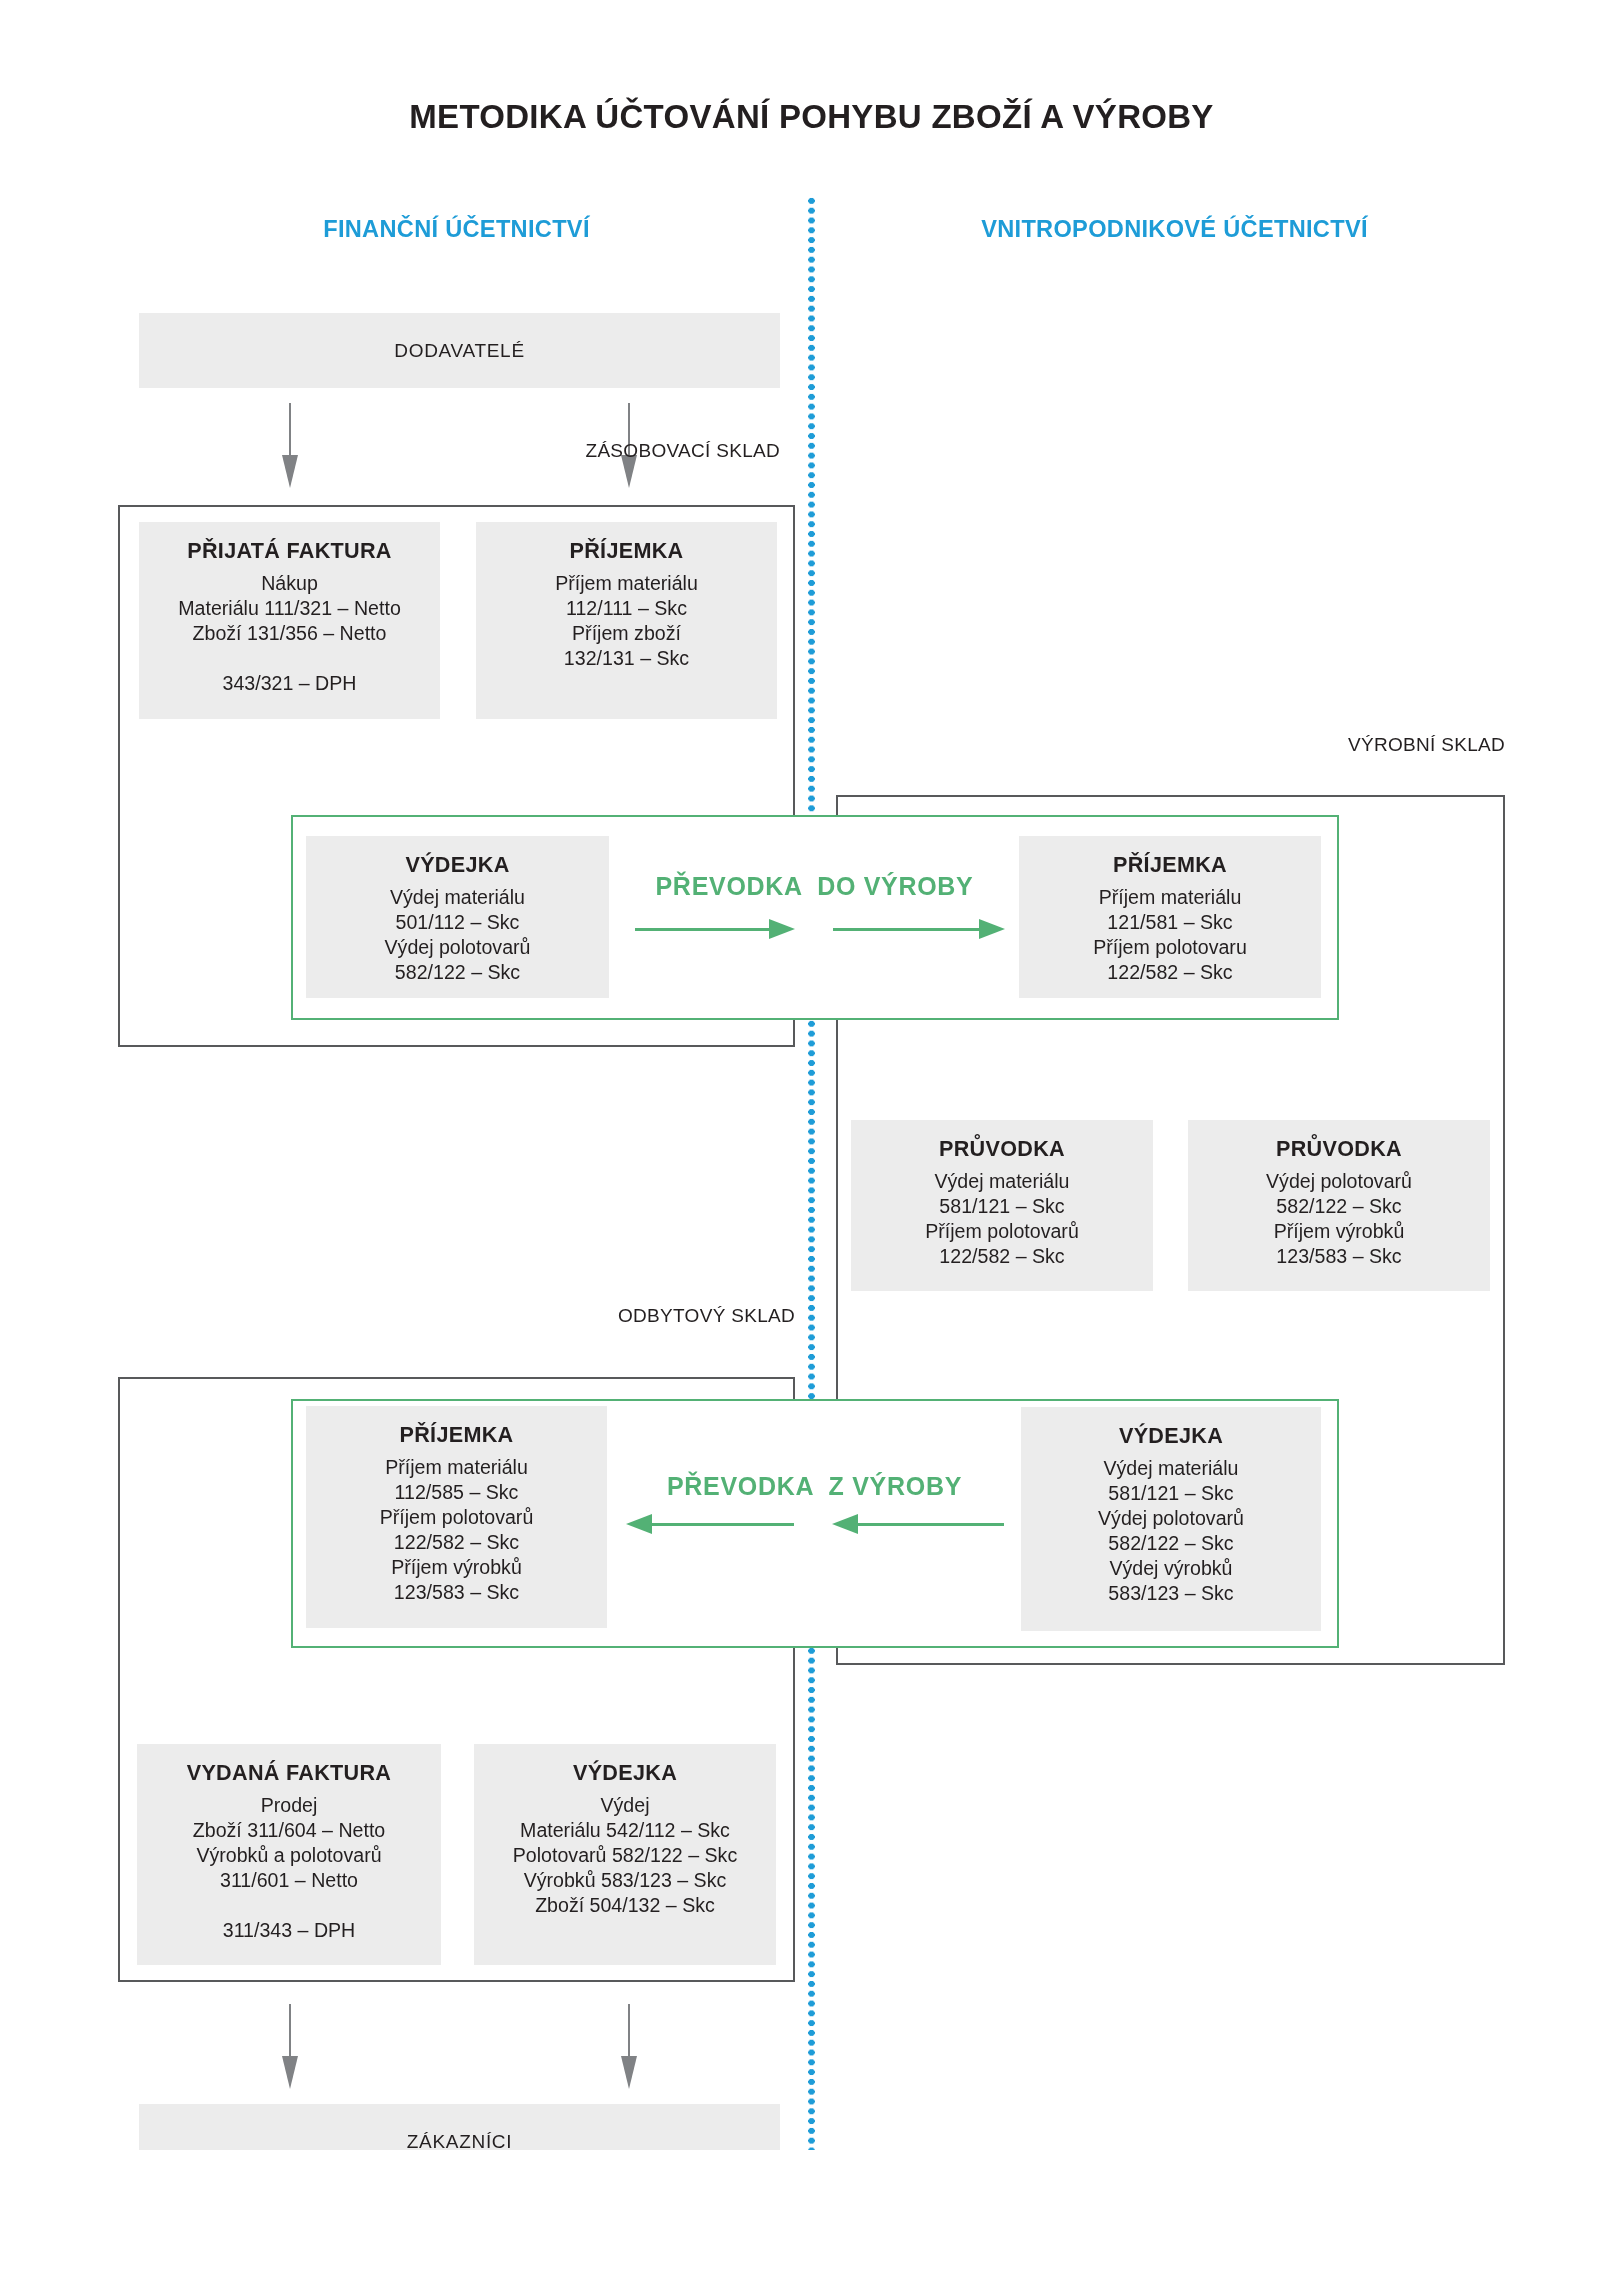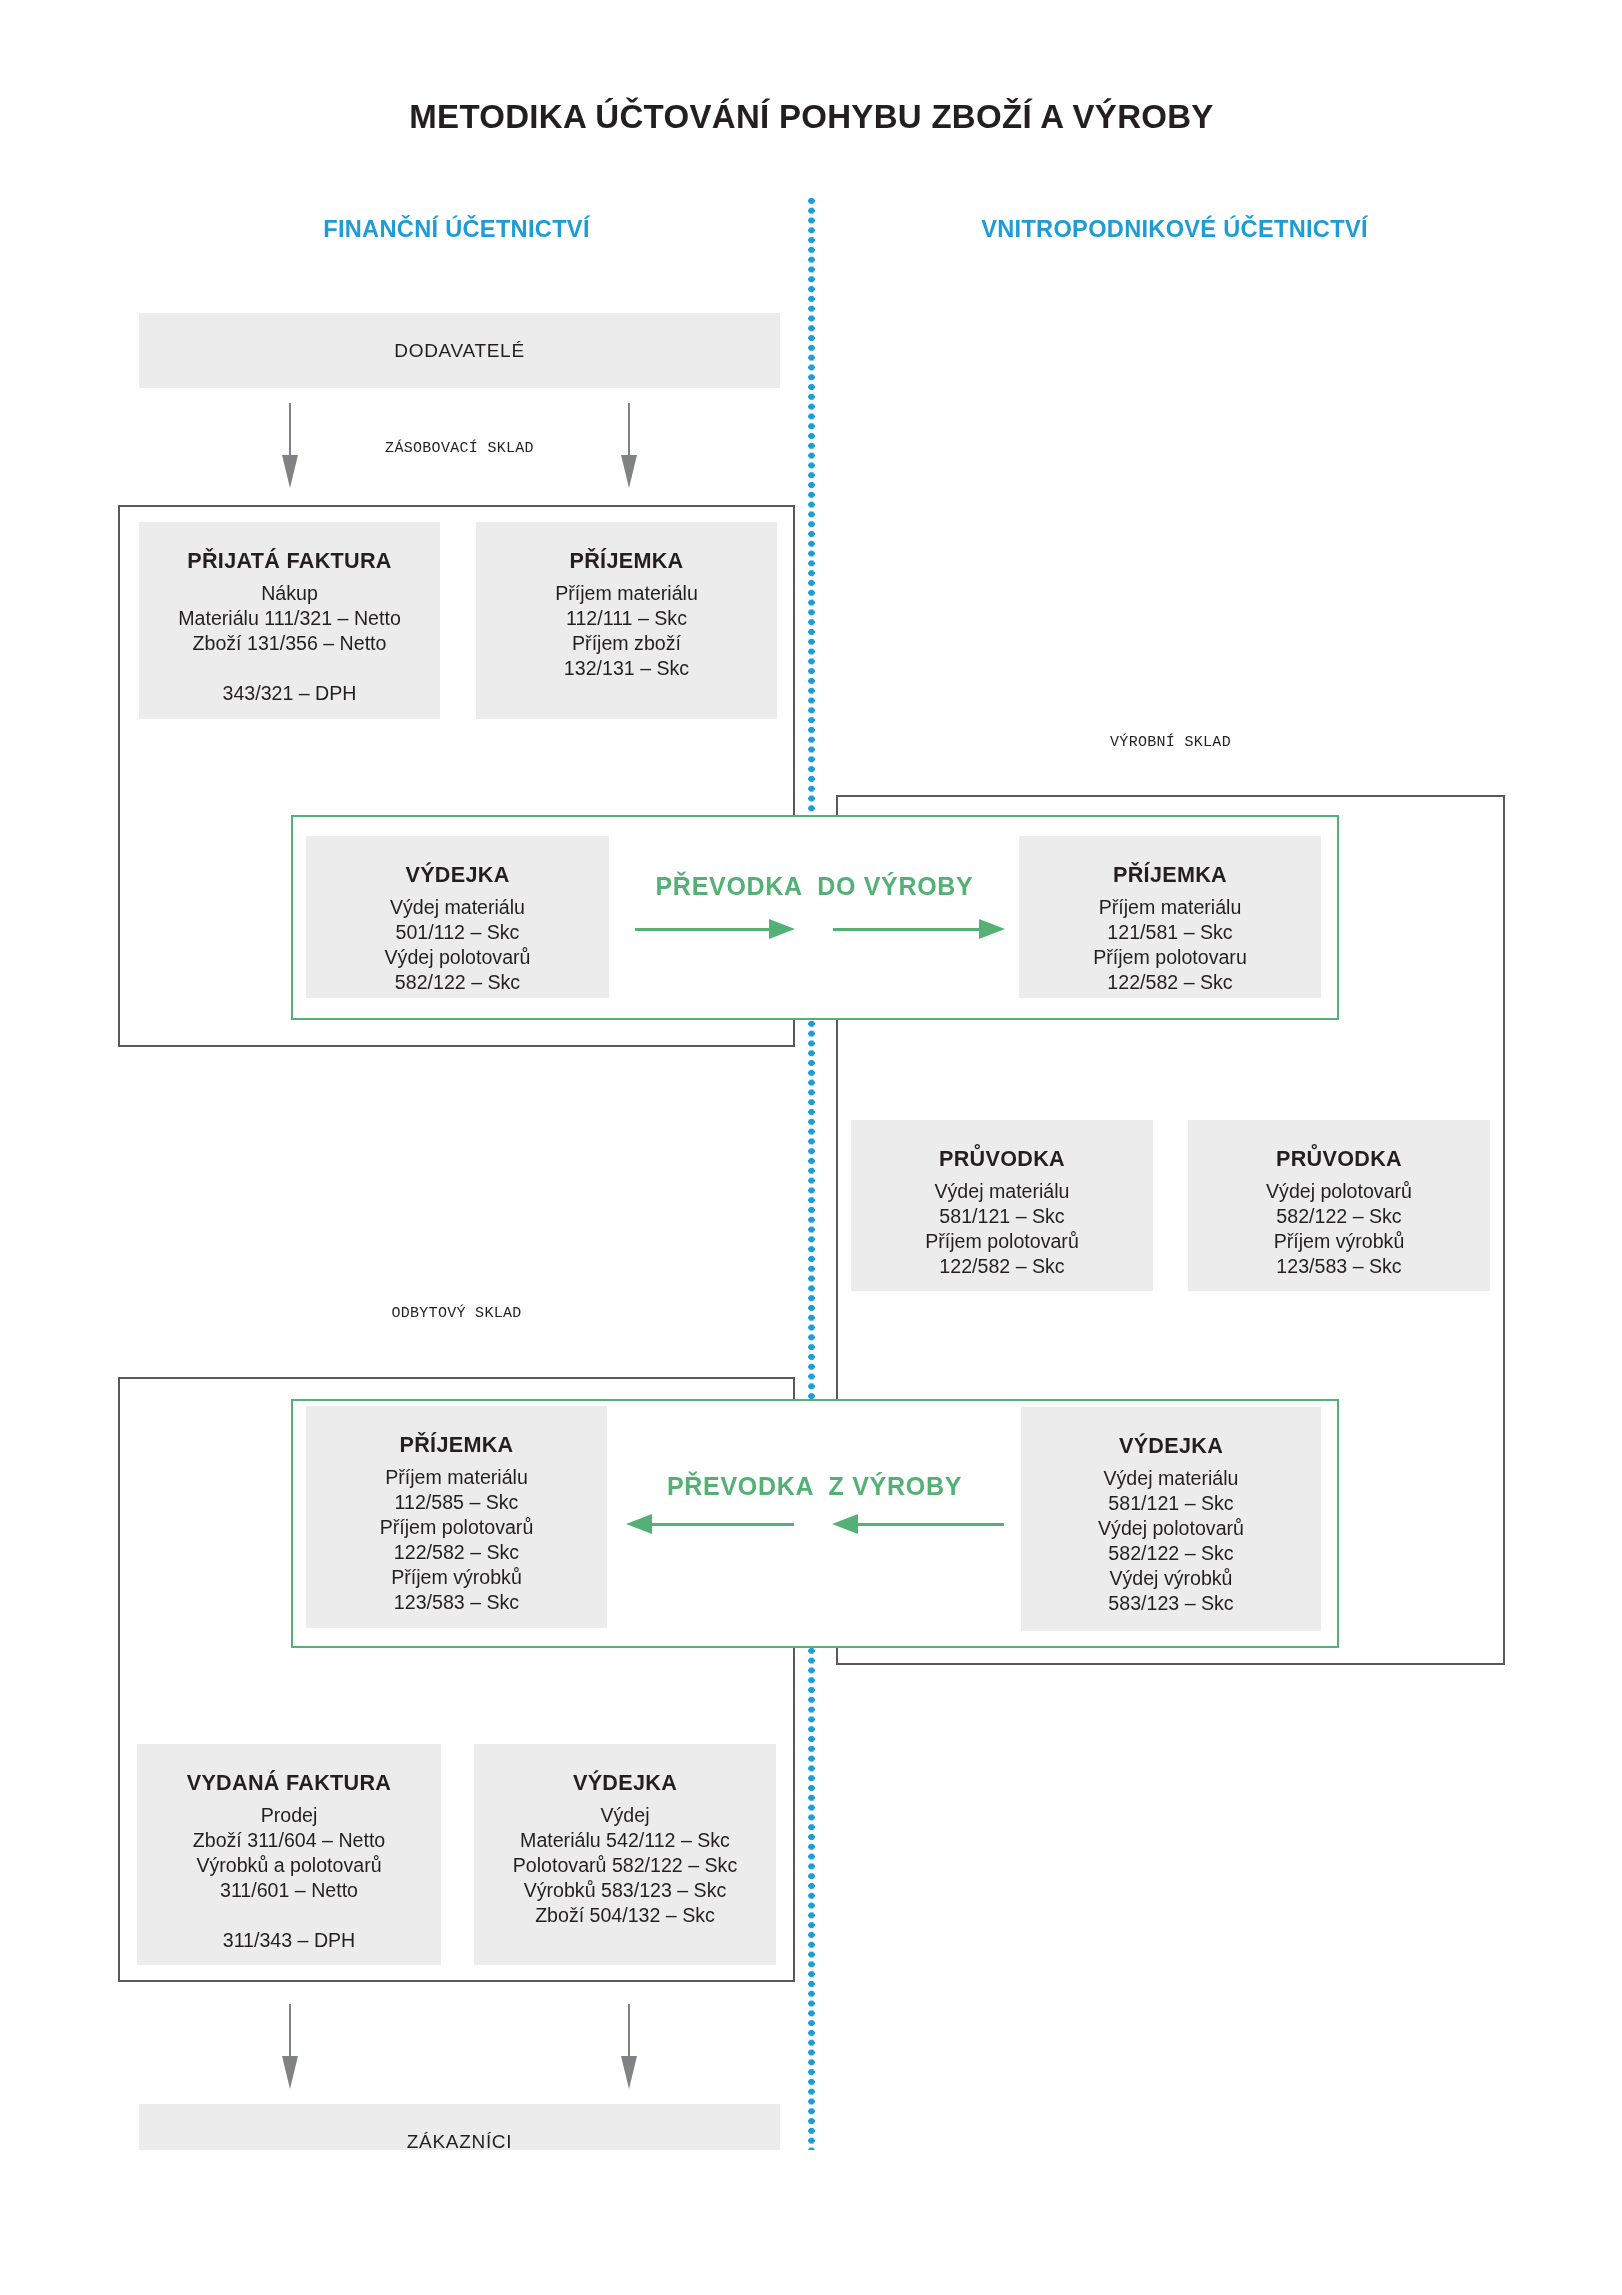--- a/index.html
+++ b/index.html
@@ -33,33 +33,33 @@
   .blue-header.right { left:836px; }
 
   
   .end-box {
     background:#ECECEC; display:flex; align-items:center; justify-content:center;
     font-size:19px; letter-spacing:0.7px; z-index:2;
   }
 
   
   .section-label {
-    text-align:center; font-size:15px; letter-spacing:0.3px; z-index:2;font-family:Liberation Mono, monospace;
+    text-align:right; font-size:19px; letter-spacing:0.3px; z-index:2;
   }
 
   
   .outer-box { border:2px solid #58595B; box-sizing:border-box; z-index:2; background:transparent; }
 
   
   .green-box { border:2.6px solid #53B175; background:#ffffff; box-sizing:border-box; z-index:3; }
 
   
   .card {
     position:absolute; background:#ECECEC; text-align:center;
-    padding-top:24px; box-sizing:border-box; z-index:4;
+    padding-top:14px; box-sizing:border-box; z-index:4;
   }
   .card-title { font-size:21.6px; font-weight:bold; line-height:30px; margin-bottom:5.2px; letter-spacing:0.3px; }
   .card-line  { font-size:19.6px; line-height:25px; min-height:25px; }
 
   
   .green-label {
     color:#53B175; font-size:25px; font-weight:bold; letter-spacing:0.7px;
     text-align:center; white-space:pre; z-index:4;
   }
 

